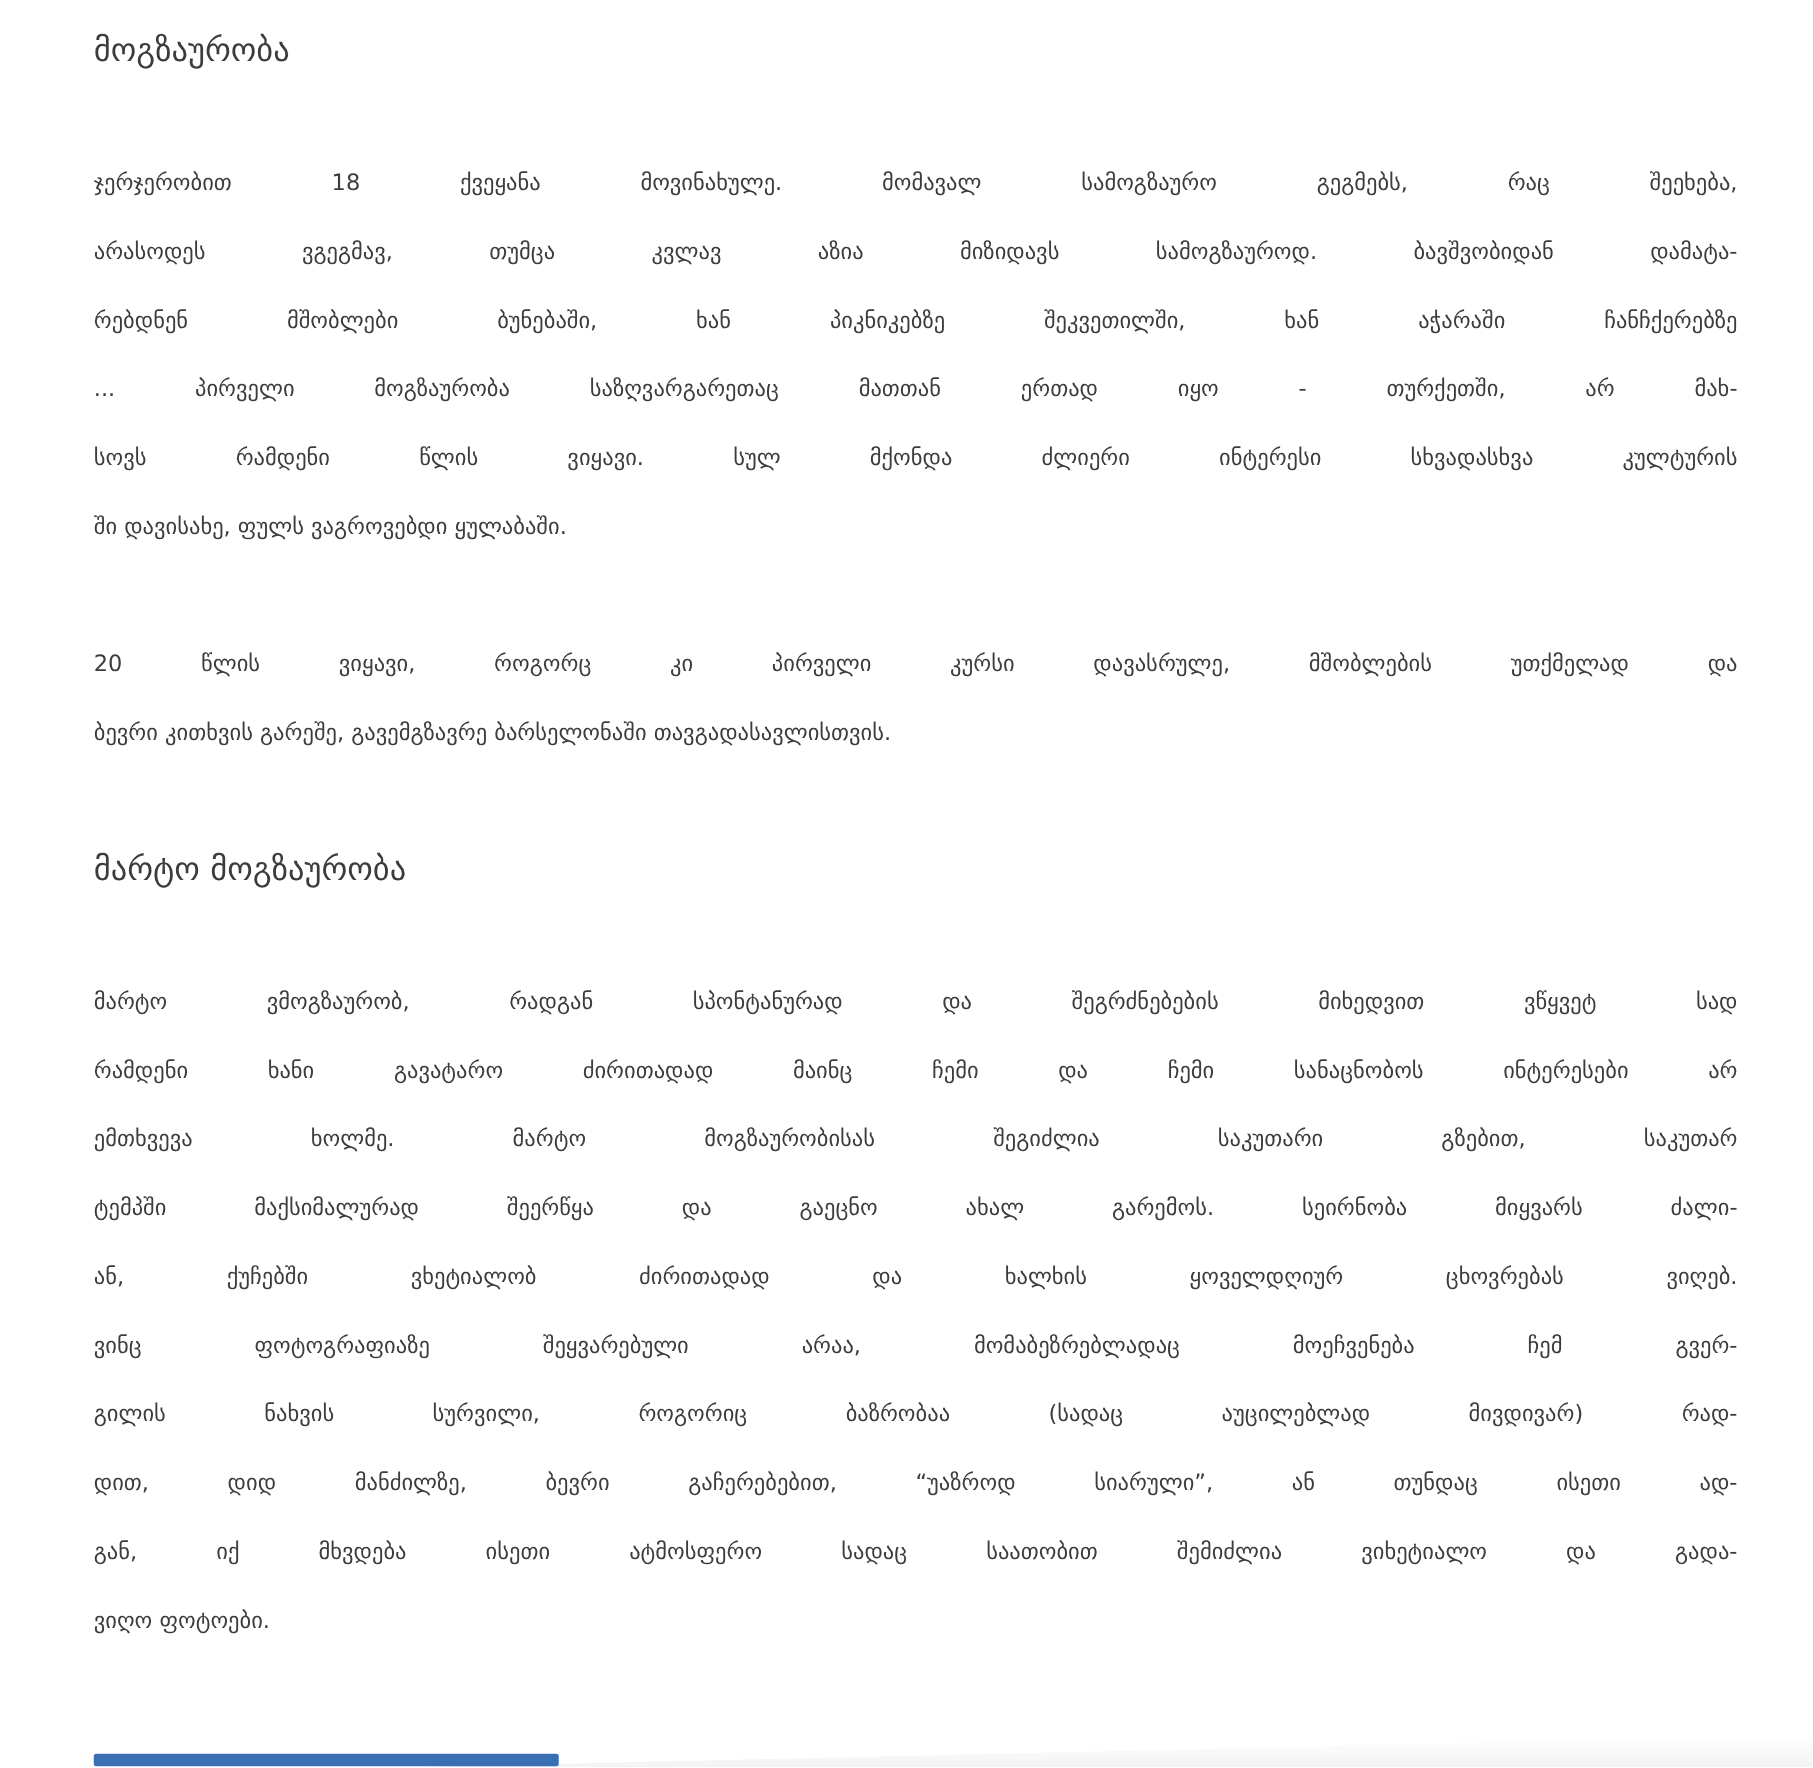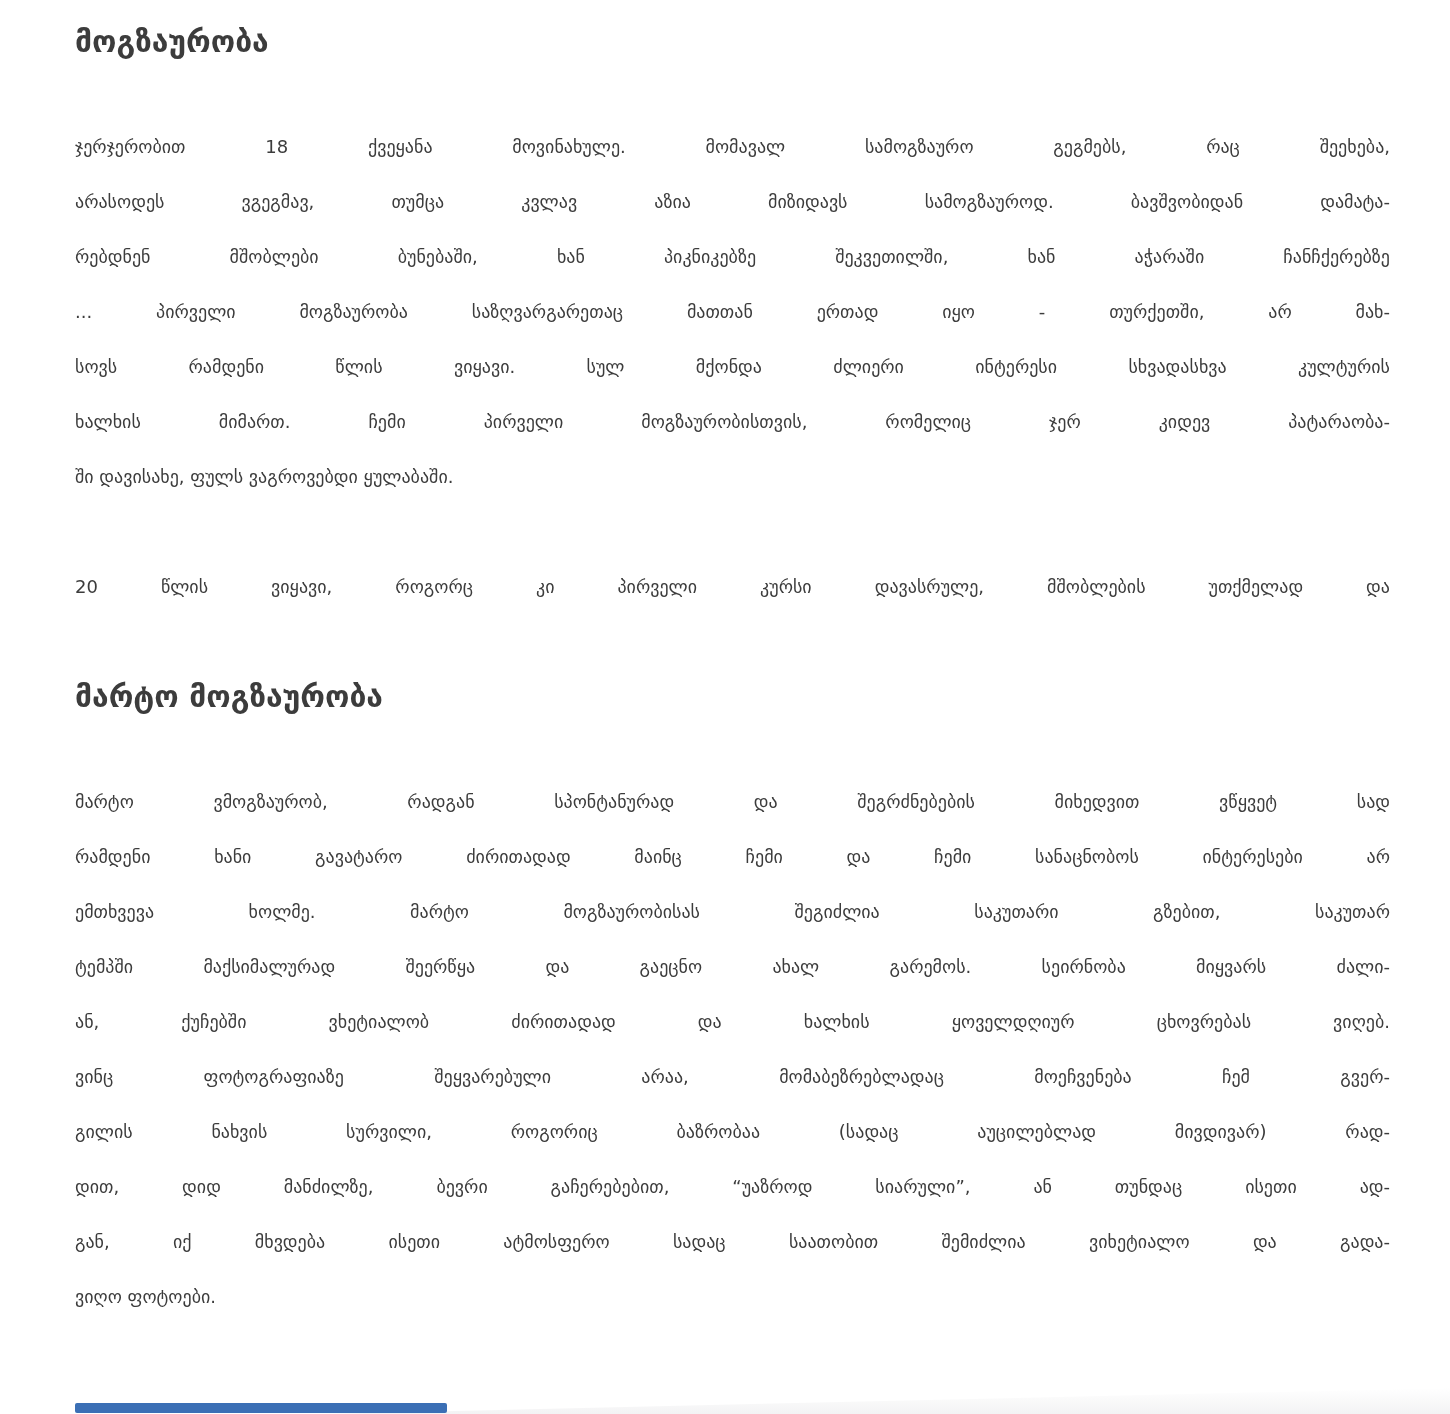--- a/index.html
+++ b/index.html
@@ -7,22 +7,22 @@
     width: 1450px;
     height: 1414px;
     background: #ffffff;
     font-family: "DejaVu Sans", sans-serif;
     color: #3c3c3c;
     position: relative;
     overflow: hidden;
   }
   .content { padding: 14px 60px 0 75px; }
   .heading {
-    font-size: 30px;
-    font-weight: 700;
+    font-size: 26px;
+    font-weight: 400;
     line-height: 55px;
     margin: 0 0 50px 0;
   }
   .para { margin: 0 0 55px 0; }
   .line {
     font-size: 18px;
     line-height: 55px;
     text-align: justify;
     text-align-last: justify;
   }
@@ -55,26 +55,26 @@
 <main class="content">
 
   <h2 class="heading">მოგზაურობა</h2>
 
   <div class="para">
     <div class="line">ჯერჯერობით 18 ქვეყანა მოვინახულე. მომავალ სამოგზაურო გეგმებს, რაც შეეხება,</div>
     <div class="line">არასოდეს ვგეგმავ, თუმცა კვლავ აზია მიზიდავს სამოგზაუროდ. ბავშვობიდან დამატა-</div>
     <div class="line">რებდნენ მშობლები ბუნებაში, ხან პიკნიკებზე შეკვეთილში, ხან აჭარაში ჩანჩქერებზე</div>
     <div class="line">... პირველი მოგზაურობა საზღვარგარეთაც მათთან ერთად იყო - თურქეთში, არ მახ-</div>
     <div class="line">სოვს რამდენი წლის ვიყავი. სულ მქონდა ძლიერი ინტერესი სხვადასხვა კულტურის</div>
-    <div class="line">ხალხის მიმართ. ჩემი პირველი მოგზაურობისთვის, რომელიც ჯერ კიდევ პატარაობა-</div>
     <div class="line last">ში დავისახე, ფულს ვაგროვებდი ყულაბაში.</div>
   </div>
 
   <div class="para">
     <div class="line">20 წლის ვიყავი, როგორც კი პირველი კურსი დავასრულე, მშობლების უთქმელად და</div>
+    <div class="line last">ბევრი კითხვის გარეშე, გავემგზავრე ბარსელონაში თავგადასავლისთვის.</div>
   </div>
 
   <h2 class="heading">მარტო მოგზაურობა</h2>
 
   <div class="para">
     <div class="line">მარტო ვმოგზაურობ, რადგან სპონტანურად და შეგრძნებების მიხედვით ვწყვეტ სად</div>
     <div class="line">რამდენი ხანი გავატარო ძირითადად მაინც ჩემი და ჩემი სანაცნობოს ინტერესები არ</div>
     <div class="line">ემთხვევა ხოლმე. მარტო მოგზაურობისას შეგიძლია საკუთარი გზებით, საკუთარ</div>
     <div class="line">ტემპში მაქსიმალურად შეერწყა და გაეცნო ახალ გარემოს. სეირნობა მიყვარს ძალი-</div>
     <div class="line">ან, ქუჩებში ვხეტიალობ ძირითადად და ხალხის ყოველდღიურ ცხოვრებას ვიღებ.</div>

